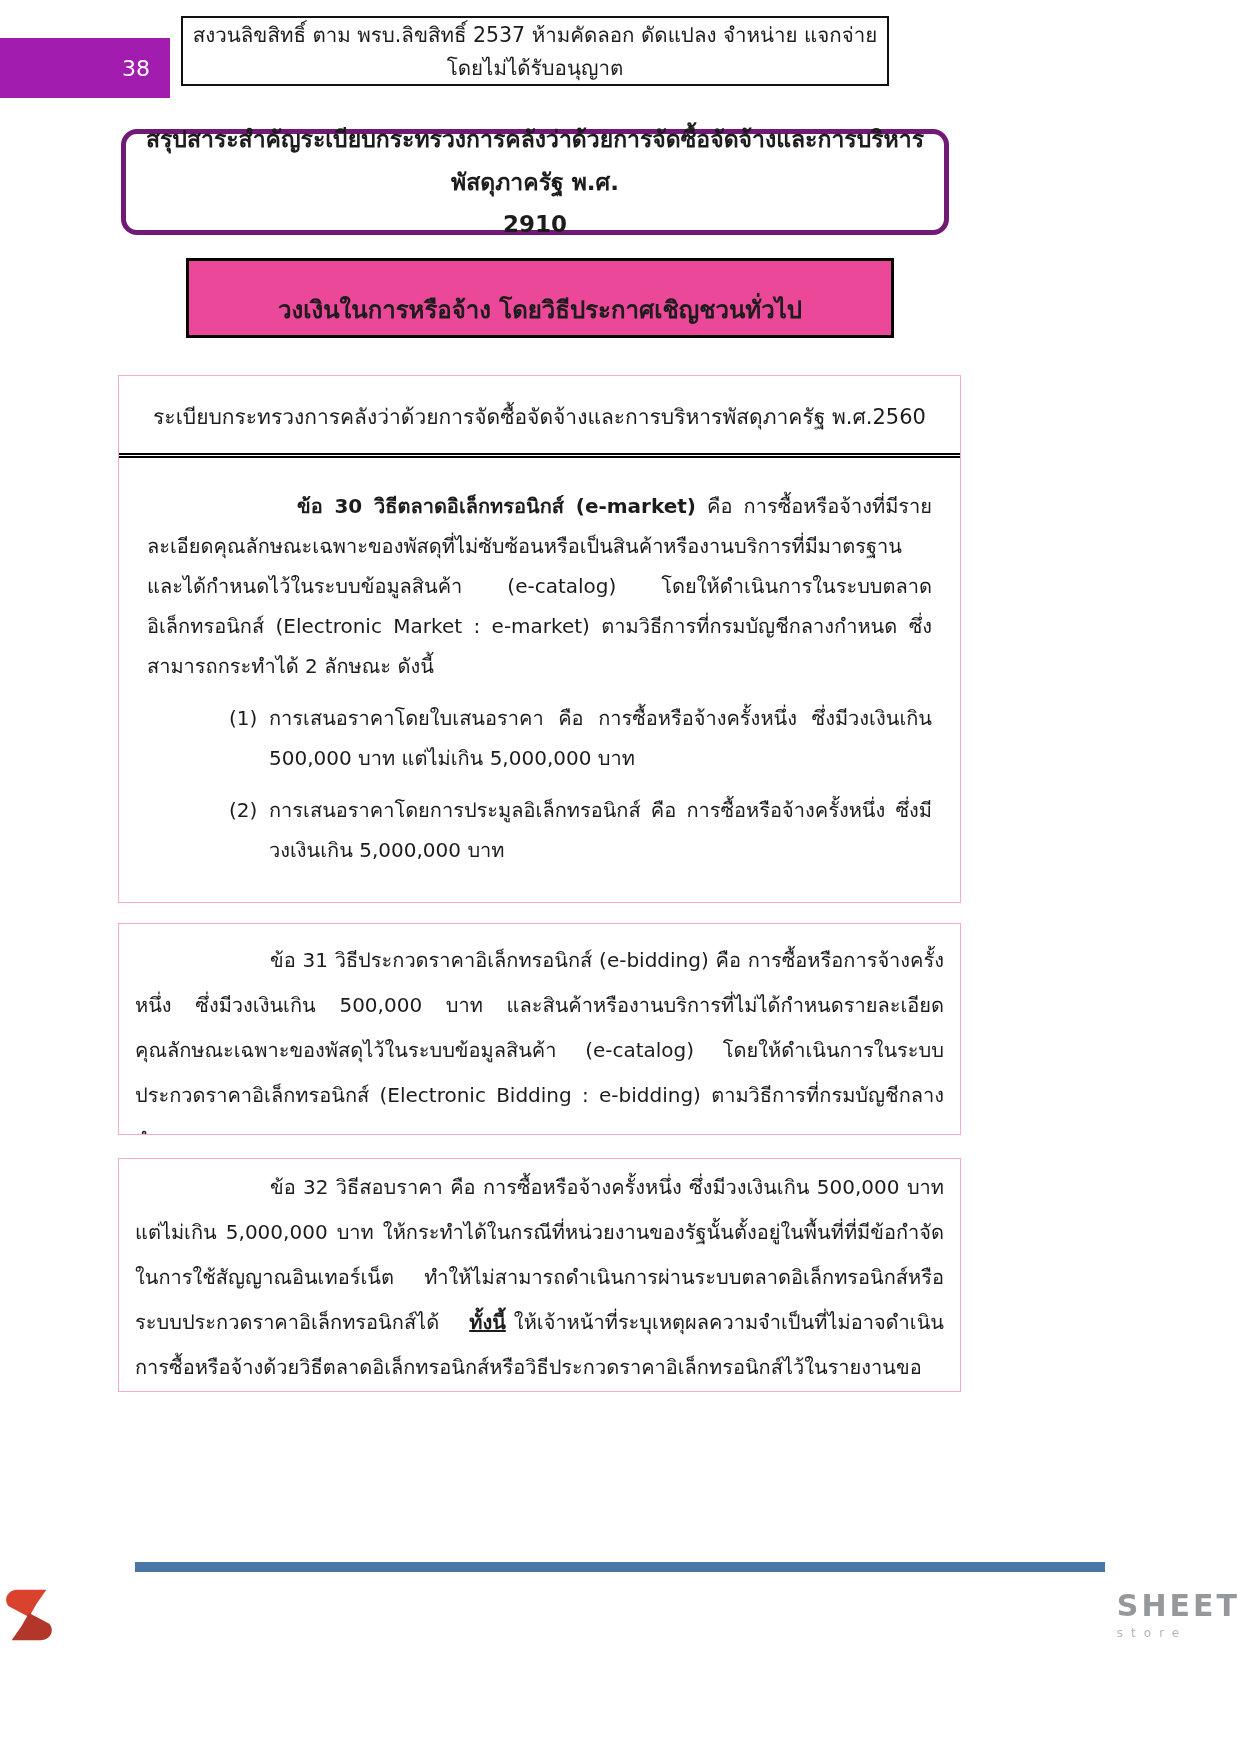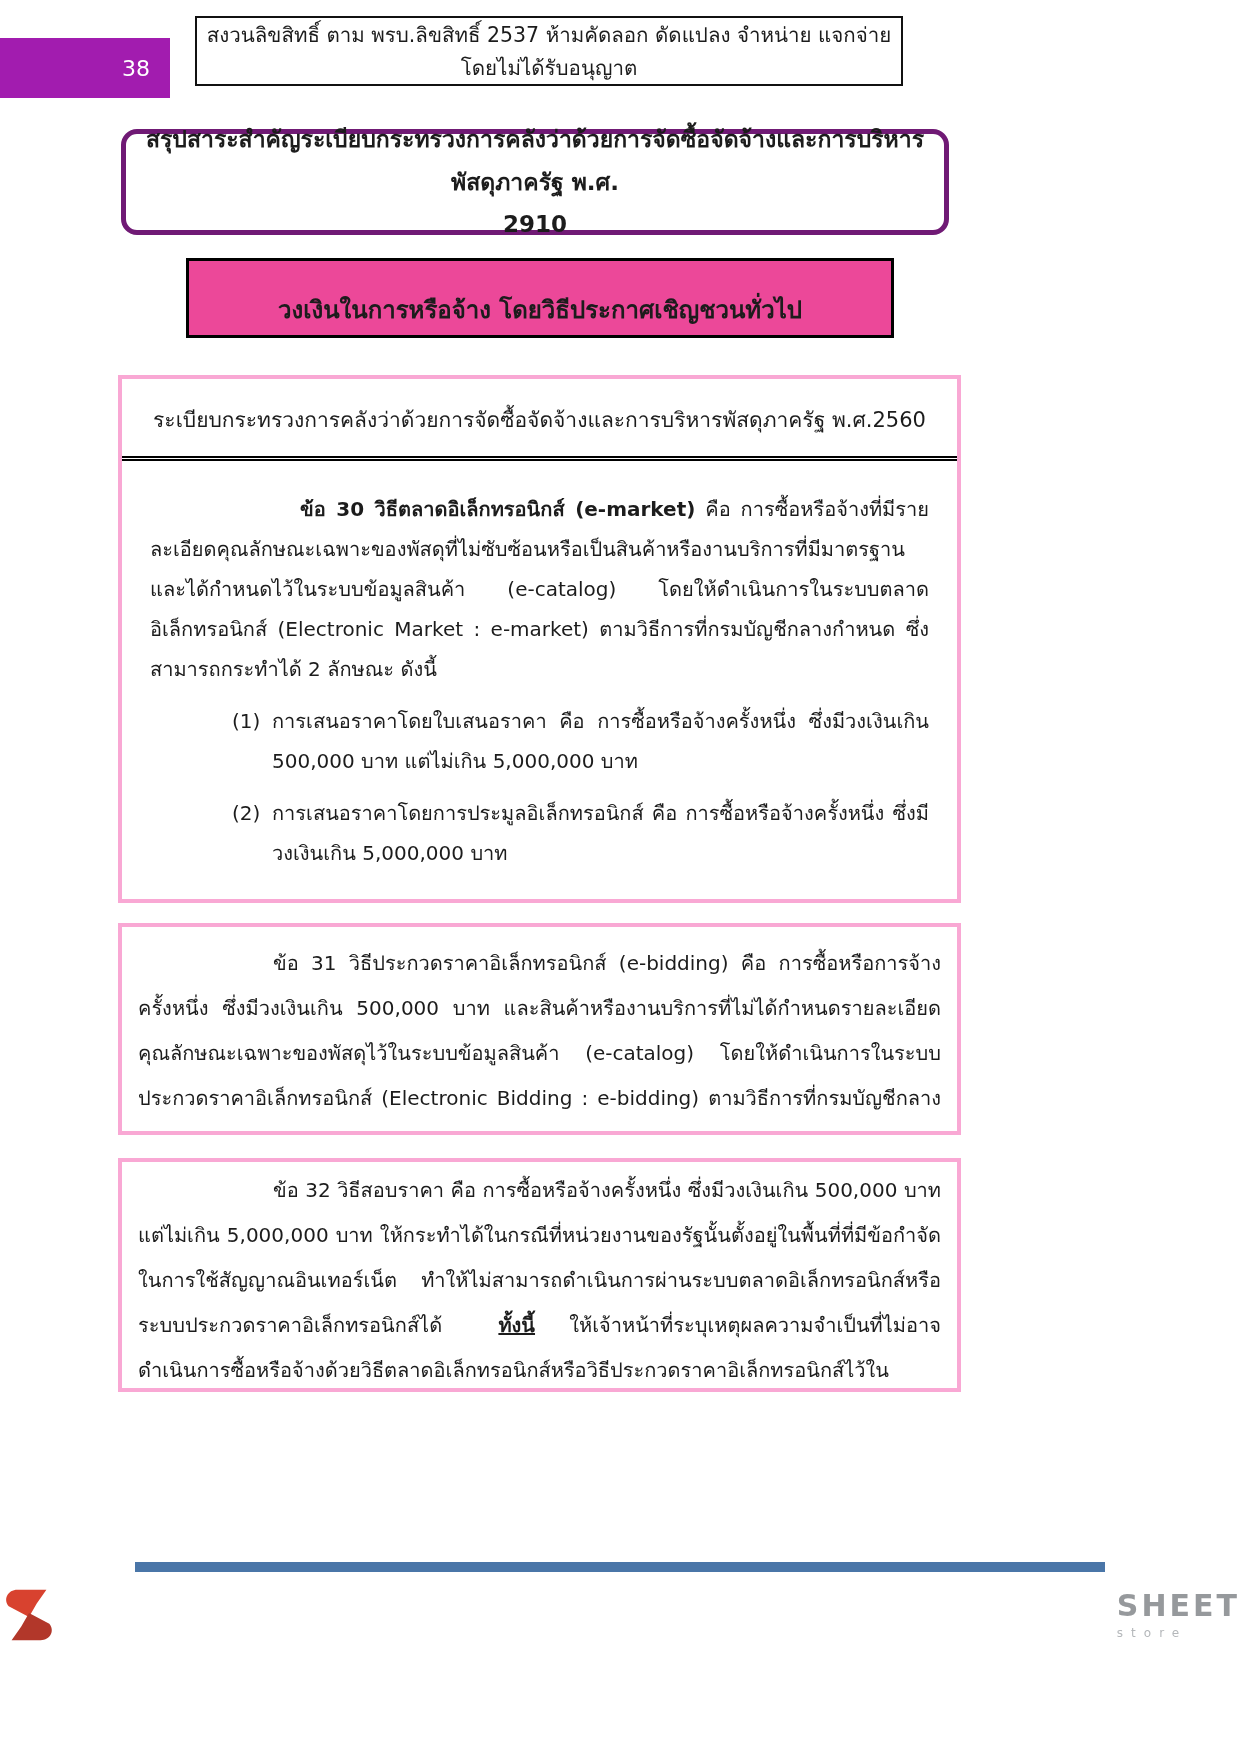--- a/index.html
+++ b/index.html
@@ -3,37 +3,37 @@
 <meta charset="utf-8">
 <style>
   html,body{margin:0;padding:0;background:#ffffff;}
   body{font-family:"DejaVu Sans","Liberation Sans",sans-serif;color:#1c1c1c;}
   .page{position:relative;width:1240px;height:1755px;background:#ffffff;overflow:hidden;}
 
   
   .page-tab{position:absolute;left:0;top:38px;width:170px;height:60px;background:#a21caf;
     color:#fff;display:flex;align-items:center;justify-content:flex-end;
     padding-right:20px;box-sizing:border-box;font-size:22px;}
-  .copyright-box{position:absolute;left:195px;top:16px;width:708px;height:70px;
+  .copyright-box{position:absolute;left:181px;top:16px;width:708px;height:70px;
     border:2px solid #111;display:flex;align-items:center;justify-content:center;
     box-sizing:border-box;font-size:20.5px;text-align:center;background:#fff;}
 
   
   .summary-box{position:absolute;left:121px;top:129px;width:828px;height:106px;
     border:5px solid #701a75;border-radius:16px;box-sizing:border-box;
     display:flex;flex-direction:column;align-items:center;justify-content:center;
     font-weight:bold;font-size:23px;text-align:center;line-height:1.85;background:#fff;}
 
   
   .section-box{position:absolute;left:186px;top:258px;width:708px;height:80px;
     border:3px solid #000;box-sizing:border-box;display:flex;align-items:flex-end;
     justify-content:center;font-weight:bold;font-size:24px;padding-bottom:6px;background:#ec4899;}
 
   
-  .content-box{position:absolute;left:118px;width:843px;border:4px solid #f9a8d4;
+  .content-box{position:absolute;left:118px;width:843px;border:1px solid #f9a8d4;
     box-sizing:border-box;background:#fff;overflow:hidden;}
   .box30{top:375px;height:528px;}
   .box30-header{padding:24px 12px 20px 12px;text-align:center;font-size:21px;
     border-bottom:5px double #000;}
   .box30-body{padding:16px 16px 0 16px;font-size:20px;line-height:40px;text-align:justify;}
   .box30-body p{margin:12px;}
   .clause-lead{font-weight:bold;}
   .p-clause30{text-indent:150px;}
   .list-item{padding-left:122px;text-indent:-40px;}
   .item-num{display:inline-block;width:40px;text-indent:0;}

